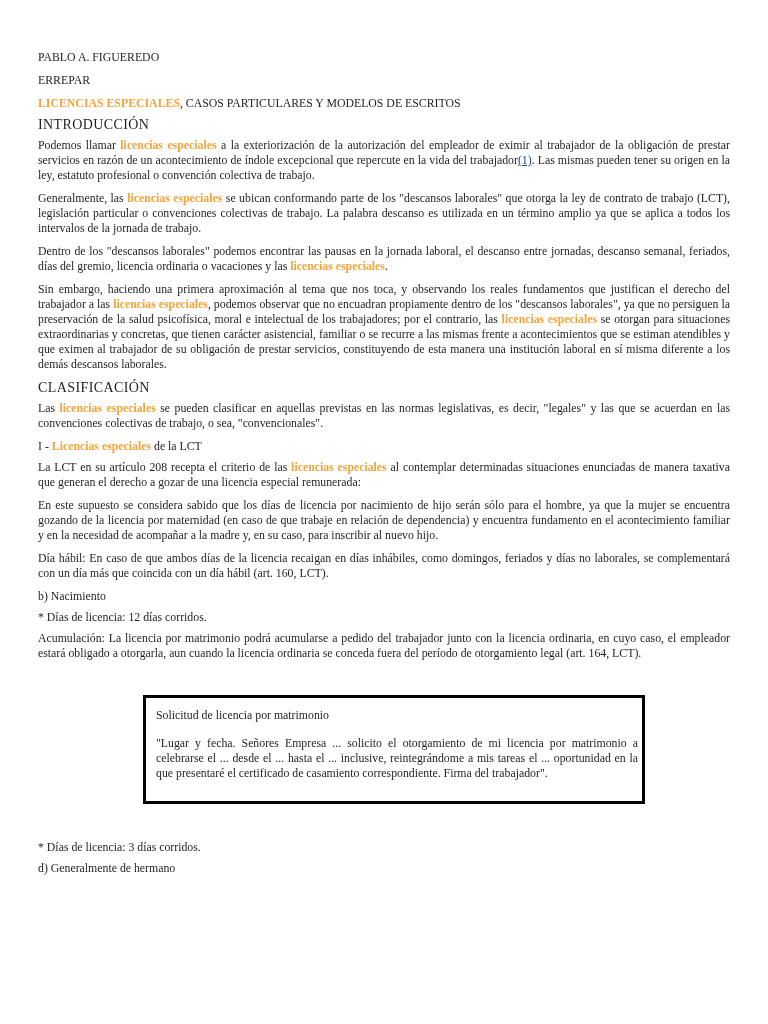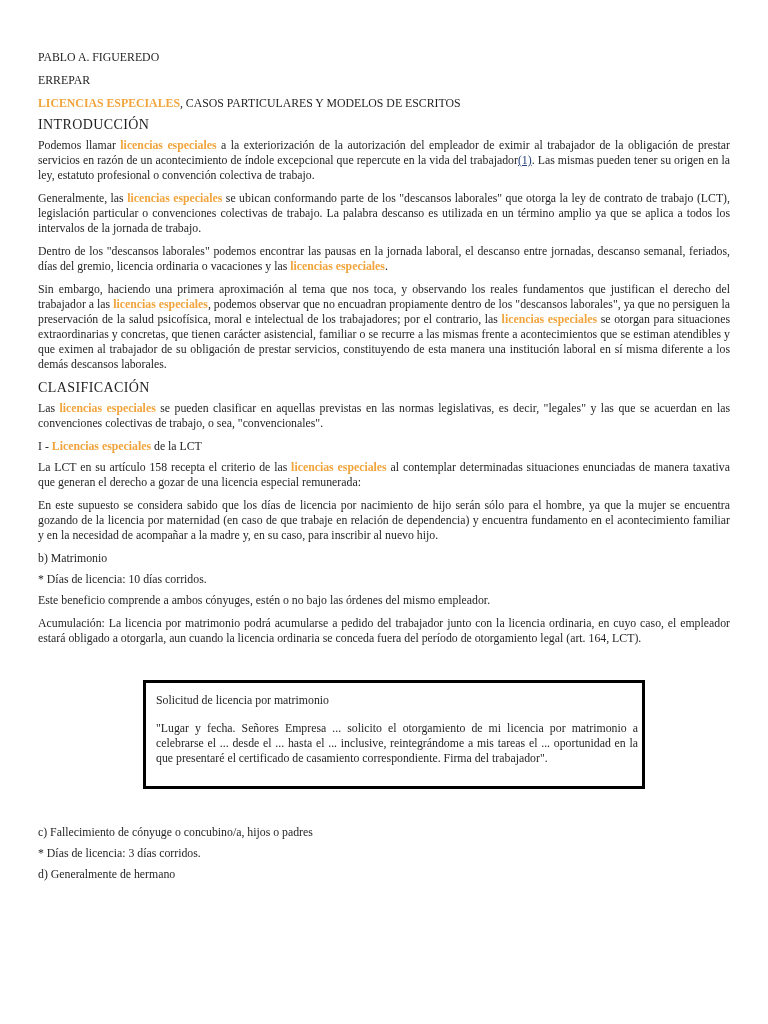--- a/index.html
+++ b/index.html
@@ -45,27 +45,26 @@
       <p class="line2"><span>ERREPAR</span></p>
       <p class="title"><span class="hl">LICENCIAS ESPECIALES</span><span>, CASOS PARTICULARES Y MODELOS DE ESCRITOS</span></p>
       <p class="heading"><span>INTRODUCCIÓN</span></p>
       <p class="para"><span>Podemos llamar </span><span class="hl">licencias especiales</span><span> a la exteriorización de la autorización del empleador de eximir al trabajador de la obligación de prestar servicios en razón de un acontecimiento de índole excepcional que repercute en la vida del trabajador</span><a class="link">(1)</a><span>. Las mismas pueden tener su origen en la ley, estatuto profesional o convención colectiva de trabajo.</span></p>
       <p class="para"><span>Generalmente, las </span><span class="hl">licencias especiales</span><span> se ubican conformando parte de los "descansos laborales" que otorga la ley de contrato de trabajo (LCT), legislación particular o convenciones colectivas de trabajo. La palabra descanso es utilizada en un término amplio ya que se aplica a todos los intervalos de la jornada de trabajo.</span></p>
       <p class="para"><span>Dentro de los "descansos laborales" podemos encontrar las pausas en la jornada laboral, el descanso entre jornadas, descanso semanal, feriados, días del gremio, licencia ordinaria o vacaciones y las </span><span class="hl">licencias especiales</span><span>.</span></p>
       <p class="para"><span>Sin embargo, haciendo una primera aproximación al tema que nos toca, y observando los reales fundamentos que justifican el derecho del trabajador a las </span><span class="hl">licencias especiales</span><span>, podemos observar que no encuadran propiamente dentro de los "descansos laborales", ya que no persiguen la preservación de la salud psicofísica, moral e intelectual de los trabajadores; por el contrario, las </span><span class="hl">licencias especiales</span><span> se otorgan para situaciones extraordinarias y concretas, que tienen carácter asistencial, familiar o se recurre a las mismas frente a acontecimientos que se estiman atendibles y que eximen al trabajador de su obligación de prestar servicios, constituyendo de esta manera una institución laboral en sí misma diferente a los demás descansos laborales.</span></p>
       <p class="heading"><span>CLASIFICACIÓN</span></p>
       <p class="para"><span>Las </span><span class="hl">licencias especiales</span><span> se pueden clasificar en aquellas previstas en las normas legislativas, es decir, "legales" y las que se acuerdan en las convenciones colectivas de trabajo, o sea, "convencionales".</span></p>
       <p class="subheading"><span>I - </span><span class="hl">Licencias especiales</span><span> de la LCT</span></p>
-      <p class="para"><span>La LCT en su artículo 158 recepta el criterio de las </span><span class="hl">licencias especiales</span><span> al contemplar determinadas situaciones enunciadas de manera taxativa que generan el derecho a gozar de una licencia especial remunerada:</span></p>
+      <p class="para"><span>La LCT en su artículo 208 recepta el criterio de las </span><span class="hl">licencias especiales</span><span> al contemplar determinadas situaciones enunciadas de manera taxativa que generan el derecho a gozar de una licencia especial remunerada:</span></p>
       <p class="para"><span>En este supuesto se considera sabido que los días de licencia por nacimiento de hijo serán sólo para el hombre, ya que la mujer se encuentra gozando de la licencia por maternidad (en caso de que trabaje en relación de dependencia) y encuentra fundamento en el acontecimiento familiar y en la necesidad de acompañar a la madre y, en su caso, para inscribir al nuevo hijo.</span></p>
-      <p class="item"><span>b) Matrimonio</span></p>
-      <p class="item"><span>* Días de licencia: 10 días corridos.</span></p>
-      <p class="line2"><span>Este beneficio comprende a ambos cónyuges, estén o no bajo las órdenes del mismo empleador.</span></p>
+      <p class="para"><span>Día hábil: En caso de que ambos días de la licencia recaigan en días inhábiles, como domingos, feriados y días no laborales, se complementará con un día más que coincida con un día hábil (art. 160, LCT).</span></p>
+      <p class="item"><span>b) Nacimiento</span></p>
+      <p class="item"><span>* Días de licencia: 12 días corridos.</span></p>
       <p class="para"><span>Acumulación: La licencia por matrimonio podrá acumularse a pedido del trabajador junto con la licencia ordinaria, en cuyo caso, el empleador estará obligado a otorgarla, aun cuando la licencia ordinaria se conceda fuera del período de otorgamiento legal (art. 164, LCT).</span></p>
       <div class="model-box">
         <p class="box-title">Solicitud de licencia por matrimonio</p>
         <p class="box-body">"Lugar y fecha. Señores Empresa ... solicito el otorgamiento de mi licencia por matrimonio a celebrarse el ... desde el ... hasta el ... inclusive, reintegrándome a mis tareas el ... oportunidad en la que presentaré el certificado de casamiento correspondiente. Firma del trabajador".</p>
       </div>
-      <p class="item"><span>c) Fallecimiento de cónyuge o concubino/a, hijos o padres</span></p>
       <p class="item"><span>* Días de licencia: 3 días corridos.</span></p>
       <p class="item"><span>d) Generalmente de hermano</span></p>
     </div>
 </main>
 
 </body></html>

